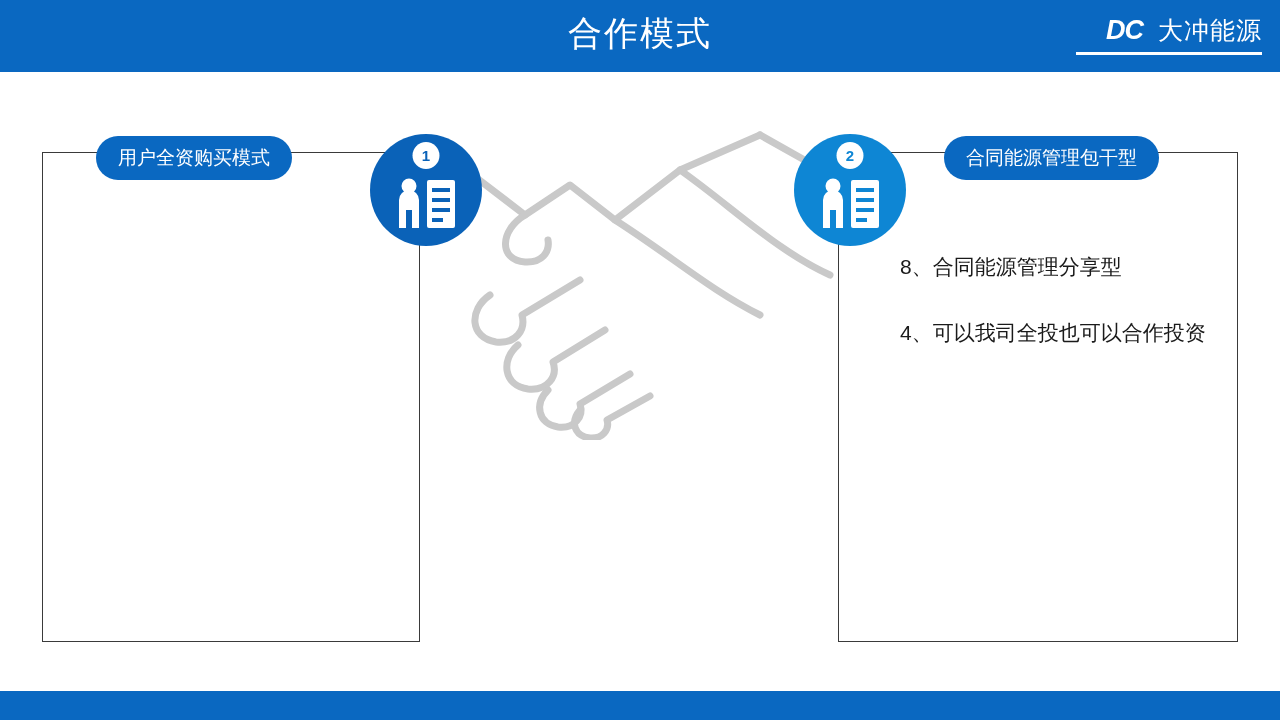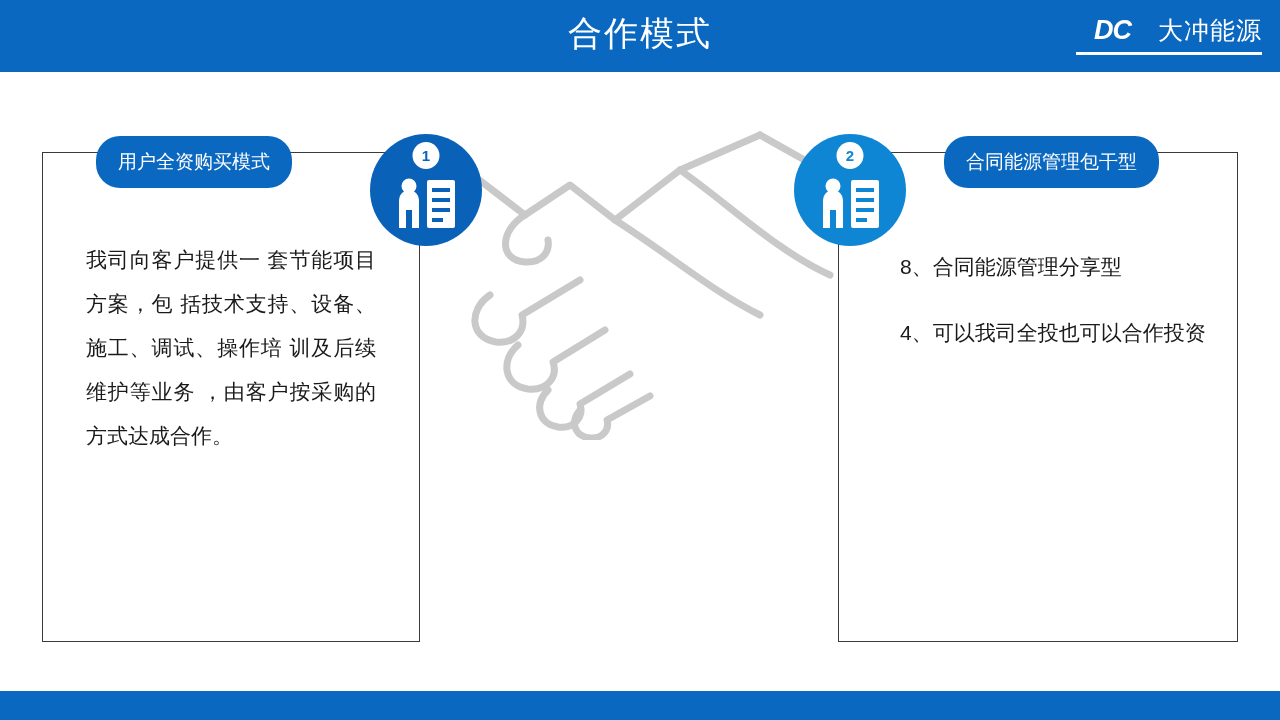--- a/index.html
+++ b/index.html
@@ -36,21 +36,21 @@
     position: absolute;
     left: 0; top: 68px;
     width: 1280px; height: 4px;
     background: #0A68C1;
   }
   .logo {
     position: absolute;
     right: 18px; top: 14px;
     display: flex;
     align-items: center;
-    gap: 27px;
+    gap: 15px;
     color: #ffffff;
   }
   .logo-mark {
     font-size: 27px;
     font-weight: bold;
     font-style: italic;
     letter-spacing: -1px;
   }
   .logo-text {
     font-size: 25px;
@@ -96,21 +96,21 @@
   }
   .panel-left  { left: 42px;  top: 152px; width: 378px; height: 490px; }
   .panel-right { left: 838px; top: 152px; width: 400px; height: 490px; }
 
   .pill {
     position: absolute;
     z-index: 4;
     background: #0A68C1;
     color: #ffffff;
     border-radius: 24px;
-    height: 52px;
+    height: 44px;
     display: flex;
     align-items: center;
     justify-content: center;
     font-size: 19px;
     padding: 16px 22px;
     white-space: nowrap;
   }
   .pill-left  { left: 96px;  top: 136px; }
   .pill-right { left: 944px; top: 136px; }
 
@@ -213,21 +213,20 @@
       <circle cx="14" cy="8" r="7.5" fill="#ffffff"></circle>
       <path d="M4 22 a10 10 0 0 1 20 0 v28 h-7 v-18 h-6 v18 h-7 z" fill="#ffffff"></path>
       <rect x="32" y="2" width="28" height="48" rx="2" fill="#ffffff"></rect>
       <rect x="37" y="10" width="18" height="4" fill="#0A62B8"></rect>
       <rect x="37" y="20" width="18" height="4" fill="#0A62B8"></rect>
       <rect x="37" y="30" width="18" height="4" fill="#0A62B8"></rect>
       <rect x="37" y="40" width="11" height="4" fill="#0A62B8"></rect>
     </svg>
   </div>
 
-  <div class="body-left">我司向客户提供一 套节能项目方案，包 括技术支持、设备、 施工、调试、操作培 训及后续维护等业务 ，由客户按采购的方式达成合作。</div>
 
   <div class="panel panel-right"></div>
   <div class="pill pill-right">合同能源管理包干型</div>
 
   <div class="circle circle-right">
     <div class="circle-num">2</div>
     <svg class="circle-icon" width="62" height="52" viewBox="0 0 62 52">
       <circle cx="14" cy="8" r="7.5" fill="#ffffff"></circle>
       <path d="M4 22 a10 10 0 0 1 20 0 v28 h-7 v-18 h-6 v18 h-7 z" fill="#ffffff"></path>
       <rect x="32" y="2" width="28" height="48" rx="2" fill="#ffffff"></rect>

